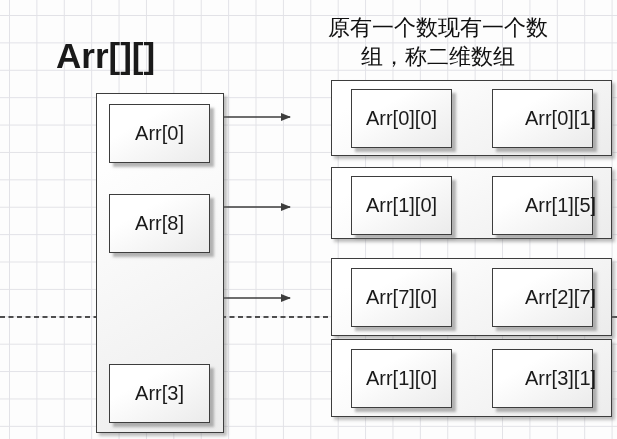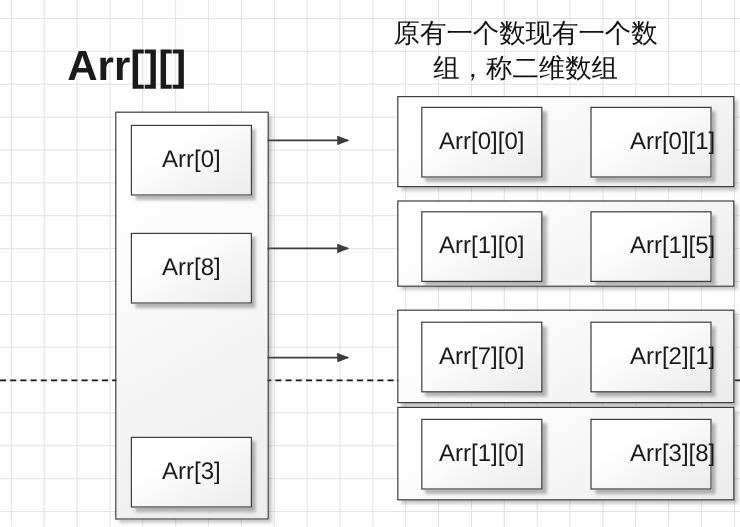--- a/index.html
+++ b/index.html
@@ -107,21 +107,21 @@
     <div class="cell row-cell-1">Arr[0][1]</div>
   </div>
 
   <div class="container row-container" style="top:167px;height:72px">
     <div class="cell row-cell-0">Arr[1][0]</div>
     <div class="cell row-cell-1">Arr[1][5]</div>
   </div>
 
   <div class="container row-container" style="top:258px;height:78px">
     <div class="cell row-cell-0" style="top:9px">Arr[7][0]</div>
-    <div class="cell row-cell-1" style="top:9px">Arr[2][1]</div>
+    <div class="cell row-cell-1" style="top:9px">Arr[2][7]</div>
   </div>
 
   <div class="container row-container" style="top:339px;height:78px">
     <div class="cell row-cell-0" style="top:9px">Arr[1][0]</div>
-    <div class="cell row-cell-1" style="top:9px">Arr[3][8]</div>
+    <div class="cell row-cell-1" style="top:9px">Arr[3][1]</div>
   </div>
 
 </div>
 
 </body></html>

